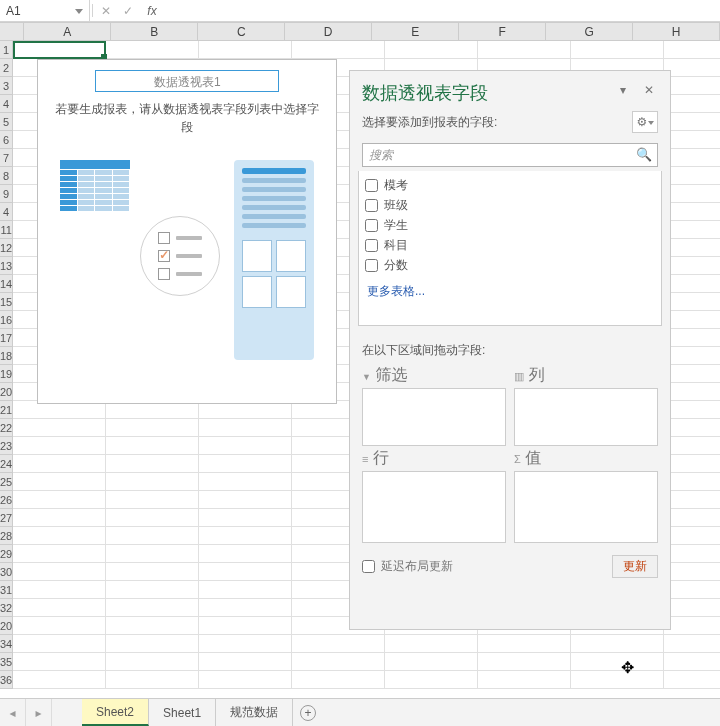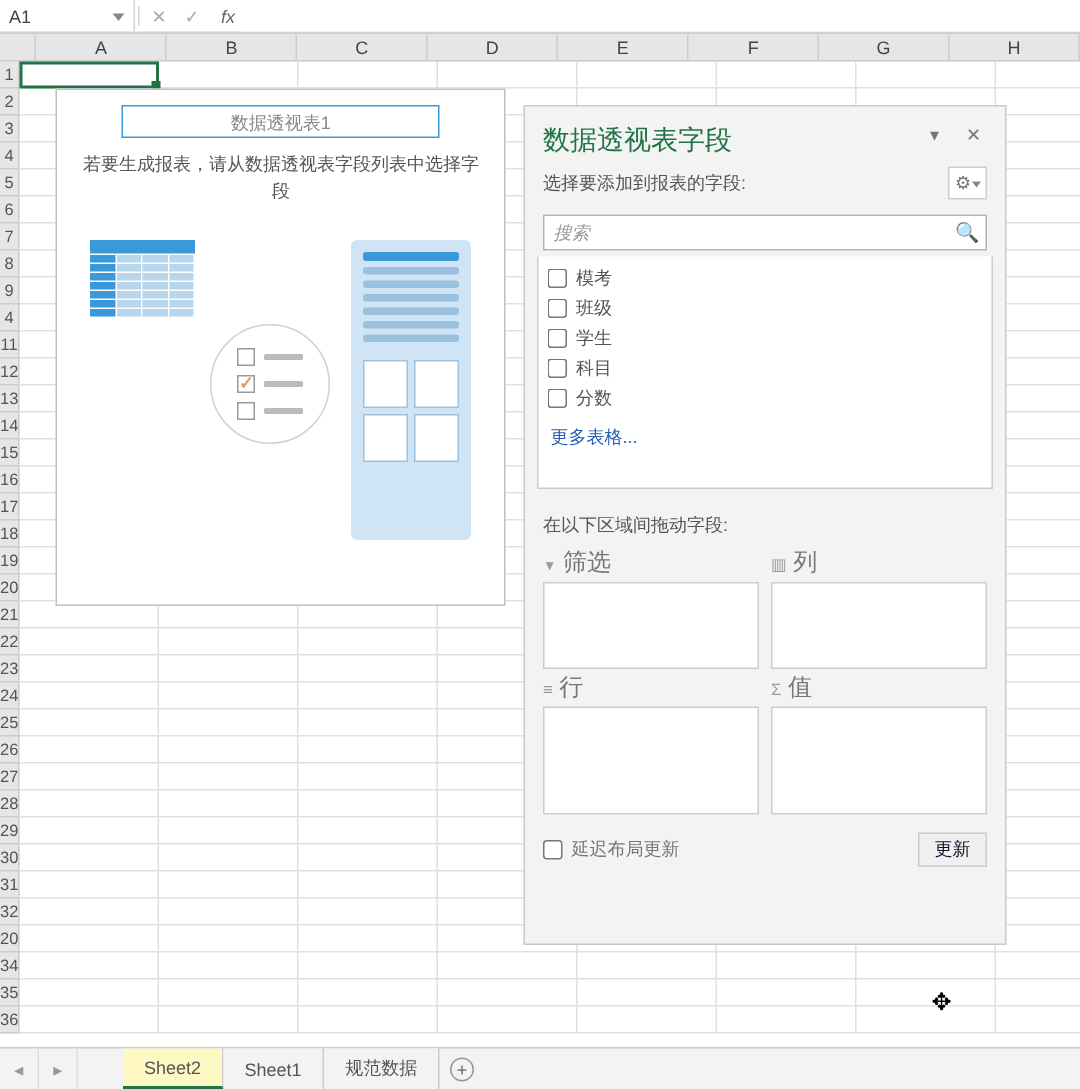--- a/index.html
+++ b/index.html
@@ -23,21 +23,21 @@
   .row-headers { width:26px; background:#e6e6e6; border-right:1px solid #ccc;}
   .rh { height:18px; text-align:center; font-size:11px; color:#555; border-bottom:1px solid #ccc; line-height:18px;}
   .cells { flex:1; position:relative;}
   .cell-grid { display:grid; grid-template-columns: repeat(8, 93px); grid-auto-rows:18px;}
   .cell { border-right:1px solid #e0e0e0; border-bottom:1px solid #e0e0e0; }
   .sel { position:absolute; top:0; left:0; width:93px; height:18px; border:2px solid #217346; pointer-events:none;}
   .sel::after { content:""; position:absolute; right:-3px; bottom:-3px; width:6px;height:6px;background:#217346;}
 
   
   .pivot-placeholder { position:absolute; top:18px; left:24px; width:300px; height:345px; background:#fff; border:1px solid #bfbfbf; font-size:12px; color:#555; text-align:center;}
-  .pp-title { margin:10px auto 8px; width:212px; height:22px; line-height:22px; border:1px solid #3a99d8; color:#888;}
+  .pp-title { margin:10px auto 8px; width:184px; height:22px; line-height:22px; border:1px solid #3a99d8; color:#888;}
   .pp-msg { padding:0 16px; line-height:18px;}
   .pp-illus { position:relative; height:230px; }
   .pp-t1 { position:absolute; left:22px; top:24px; width:70px;}
   .pp-t1 .hdr { height:10px; background:#3a99d8; border-bottom:1px solid #fff;}
   .pp-t1 .row { height:6px; display:flex;}
   .pp-t1 .row span { flex:1; background:#b8d6ec; border-right:1px solid #fff; border-bottom:1px solid #fff;}
   .pp-t1 .row span:first-child { background:#3a99d8;}
   .pp-t2 { position:absolute; right:22px; top:24px; width:80px; height:200px; background:#cfe5f5; border-radius:4px; padding:8px;}
   .pp-t2 .line { height:5px; background:#9ac1de; margin-bottom:4px; border-radius:2px;}
   .pp-t2 .line.top { background:#3a99d8; height:6px;}
@@ -67,21 +67,21 @@
   .field-list { margin:4px 8px 8px; height:155px; background:#fff; border:1px solid #ccc; border-top:none; padding:4px 6px;}
   .fl-item { display:flex; align-items:center; height:20px; gap:6px; cursor:pointer;}
   .fl-item input { width:13px;height:13px;}
   .more-link { color:#2a5db0; cursor:pointer; margin-top:8px; padding-left:2px;}
   .areas-label { padding:8px 12px 6px;}
   .areas { display:grid; grid-template-columns:1fr 1fr; grid-template-rows:auto 58px auto 72px; gap:2px 8px; padding:0 12px;}
   .area-hdr { font-size:16px; color:#777;}
   .area-box { background:#fff; border:1px solid #ccc;}
   .bottom { display:flex; align-items:center; padding:12px 12px 0;}
   .bottom label { flex:1; display:flex; align-items:center; gap:6px; color:#777;}
-  .update-btn { padding:2px 10px; border:1px solid #ccc; background:#f0f0f0; color:#0f172a; cursor:default;}
+  .update-btn { padding:2px 10px; border:1px solid #ccc; background:#f0f0f0; color:#c2410c; cursor:default;}
 
   
   .tabs { position:absolute; left:0; right:0; bottom:0; height:28px; background:#f3f3f3; border-top:1px solid #ccc; display:flex; align-items:stretch; font-size:12px;}
   .tab-nav { width:26px; display:flex; align-items:center; justify-content:center; color:#999; border-right:1px solid #ddd; cursor:pointer;}
   .tab { padding:0 14px; display:flex; align-items:center; border-right:1px solid #ccc; background:#f3f3f3; color:#555; cursor:pointer;}
   .tab.active { background:#fef9c3; border-bottom:2px solid #217346; font-weight:500;}
   .newtab { width:30px; display:flex; align-items:center; justify-content:center; cursor:pointer; color:#666;}
   .newtab span { width:16px;height:16px;border:1px solid #999;border-radius:50%;display:flex;align-items:center;justify-content:center;font-size:12px;line-height:1;}
 
   

